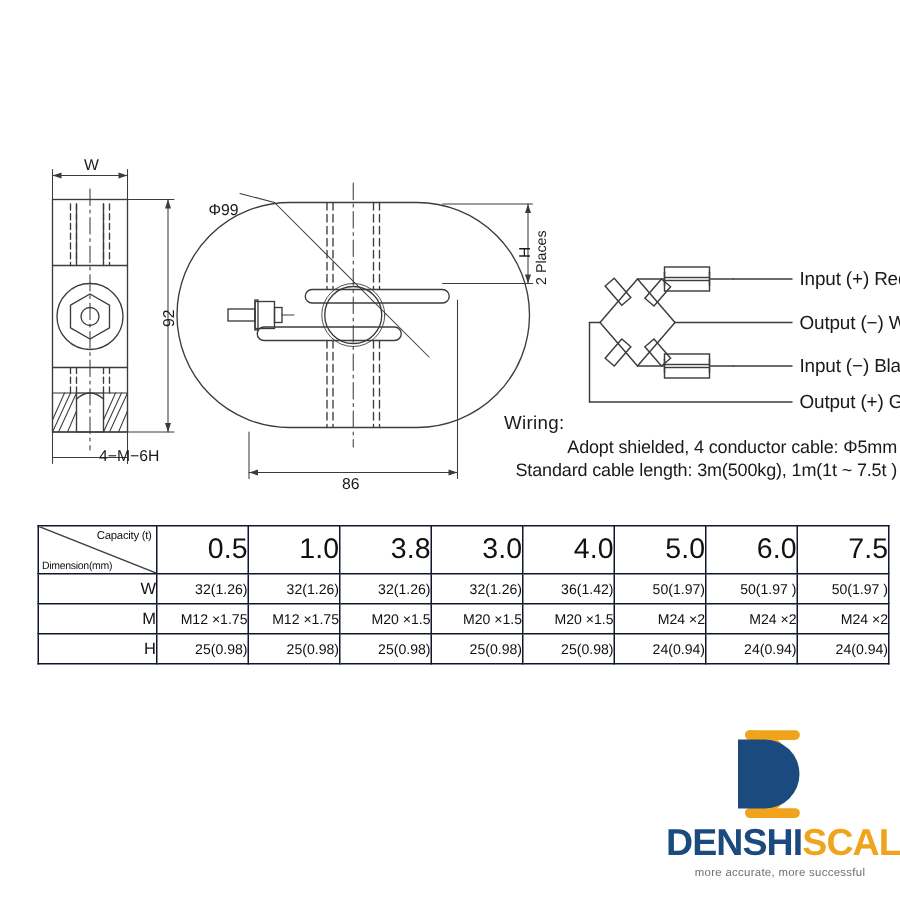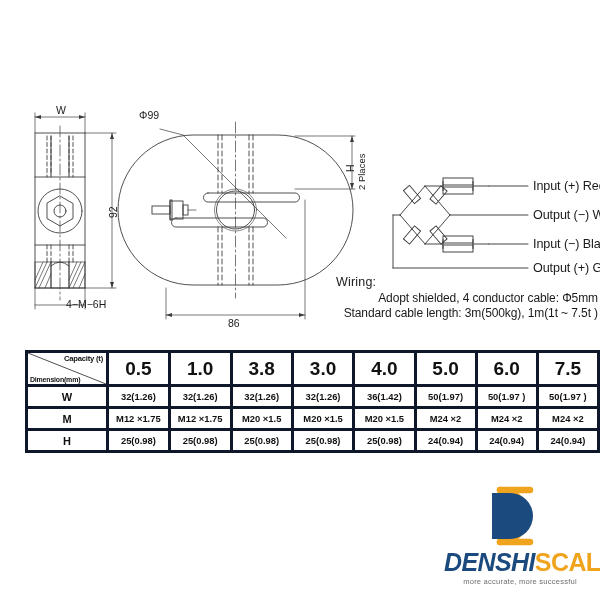--- a/index.html
+++ b/index.html
@@ -74,24 +74,24 @@
   
   .spec-table {
     position: absolute;
     left: 25px;
     top: 350px;
     border-collapse: collapse;
     table-layout: fixed;
     background: #fff;
   }
   .spec-table td, .spec-table th {
-    border: 3px solid #0f172a;
-    text-align: center;
+    border: 1px solid #0f172a;
+    text-align: right;
     vertical-align: middle;
-    font-weight: bold;
+    font-weight: normal;
     padding: 0;
     font-size: 9.4px;
     color: #111;
     white-space: nowrap;
   }
   .spec-table .corner-cell {
     width: 78px;
     height: 31px;
     position: relative;
     padding: 0;
@@ -148,21 +148,21 @@
     height: 64px;
     display: block;
   }
   .logo-word {
     margin-top: 2px;
     font-size: 25px;
     font-weight: bold;
     letter-spacing: -.6px;
     line-height: 1;
   }
-  .logo-denshi { color: #1b4a7e; font-style: italic; }
+  .logo-denshi { color: #1b4a7e; }
   .logo-scale  { color: #f0a41e; font-weight: bold; }
   .logo-tag {
     margin-top: 2px;
     font-size: 7.6px;
     color: #6f6f6f;
     letter-spacing: .2px;
   }
 </style>
 </head>
 <body>
@@ -337,21 +337,21 @@
 
     </g>
   </svg>
 
   <div class="dim" style="left:56px; top:104px;">W</div>
 
   <div class="dim vert" style="left:107px; top:218px;">92</div>
 
   <div class="dim" style="left:66px; top:298px;">4−M−6H</div>
 
-  <div class="dim" style="left:139px; top:109px;">Φ99</div>
+  <div class="dim" style="left:139px; top:134px;">Φ99</div>
 
   <div class="dim" style="left:228px; top:317px;text-align:center;">86</div>
 
   <div class="dim vert" style="left:344px; top:172px;">H</div>
 
   <div class="dim vert small" style="left:356px; top:190px;">2 Places</div>
 
   <div class="bridge-label" style="left:533px; top:179px;">Input (+) Red</div>
   <div class="bridge-label" style="left:533px; top:208px;">Output (−) White</div>
   <div class="bridge-label" style="left:533px; top:237px;">Input (−) Black</div>

